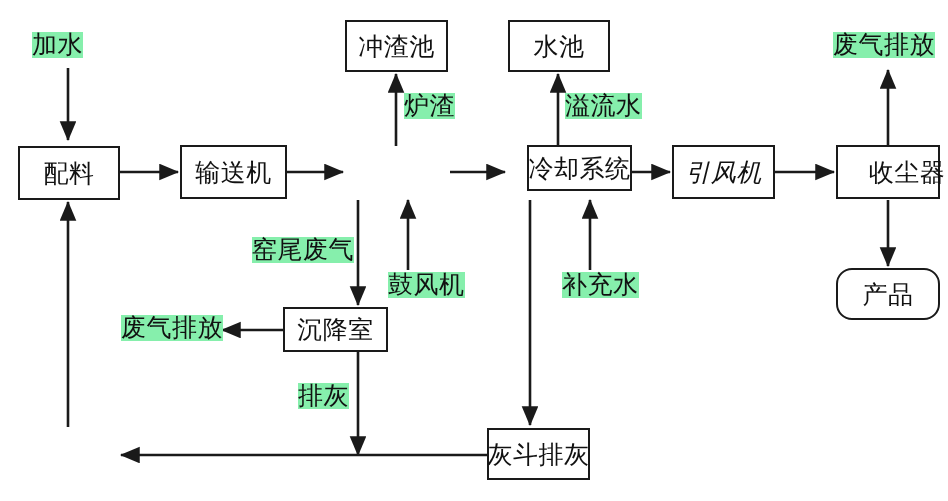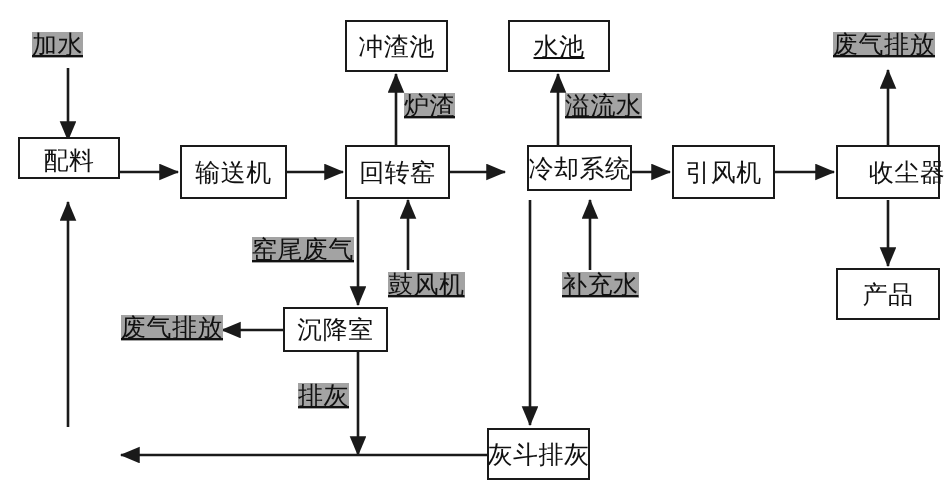--- a/index.html
+++ b/index.html
@@ -36,23 +36,22 @@
     white-space: nowrap;
     z-index: 3;
   }
   .edge-label {
     position: absolute;
     color: #111111;
     font-size: 25px;
     white-space: nowrap;
     letter-spacing: 0.5px;
     z-index: 4;
-    background: #a3a3a3;
+    background: #86efac;
     line-height: 1.05;
-    text-decoration: underline;
   }
 </style>
 </head>
 <body>
 
 <div id="canvas">
 
   <svg class="lines" viewBox="0 0 948 501" xmlns="http://www.w3.org/2000/svg">
     <defs>
       <marker id="ah" markerWidth="10" markerHeight="10" refX="7.2" refY="3.2" orient="auto" markerUnits="strokeWidth">
@@ -92,53 +91,50 @@
       <line x1="358" y1="351" x2="358" y2="455"></line>
 
       <line x1="530" y1="200" x2="530" y2="425"></line>
 
       <line x1="487" y1="455" x2="121" y2="455"></line>
 
       <line x1="68" y1="427" x2="68" y2="202"></line>
     </g>
   </svg>
 
-  <div class="node" style="left:18px; top:137px; width:102px; height:42px;align-items:flex-end;">
+  <div class="node" style="left:18px; top:146px; width:102px; height:54px;">
     <span>配料</span>
   </div>
 
   <div class="node" style="left:180px; top:145px; width:107px; height:54px;">
     <span>输送机</span>
   </div>
 
-  <div class="node" style="left:345px; top:145px; width:105px; height:54px;">
-    <span>回转窑</span>
-  </div>
 
   <div class="node" style="left:507px; top:145px; width:105px; height:46px;margin-left:20px;">
     <span>冷却系统</span>
   </div>
 
-  <div class="node" style="left:672px; top:145px; width:103px; height:54px;">
+  <div class="node" style="left:672px; top:145px; width:103px; height:54px;font-style:italic;">
     <span>引风机</span>
   </div>
 
   <div class="node" style="left:836px; top:145px; width:104px; height:54px;padding-left:38px;">
     <span>收尘器</span>
   </div>
 
   <div class="node" style="left:345px; top:20px; width:103px; height:52px;text-align:center;">
     <span>冲渣池</span>
   </div>
 
-  <div class="node" style="left:508px; top:20px; width:102px; height:52px;text-decoration:underline;">
+  <div class="node" style="left:508px; top:20px; width:102px; height:52px;">
     <span>水池</span>
   </div>
 
-  <div class="node" style="left:836px; top:268px; width:104px; height:52px;">
+  <div class="node" style="left:836px; top:268px; width:104px; height:52px;border-radius:16px;">
     <span>产品</span>
   </div>
 
   <div class="node" style="left:283px; top:307px; width:105px; height:45px;">
     <span>沉降室</span>
   </div>
 
   <div class="node" style="left:487px; top:428px; width:103px; height:52px;">
     <span>灰斗排灰</span>
   </div>

